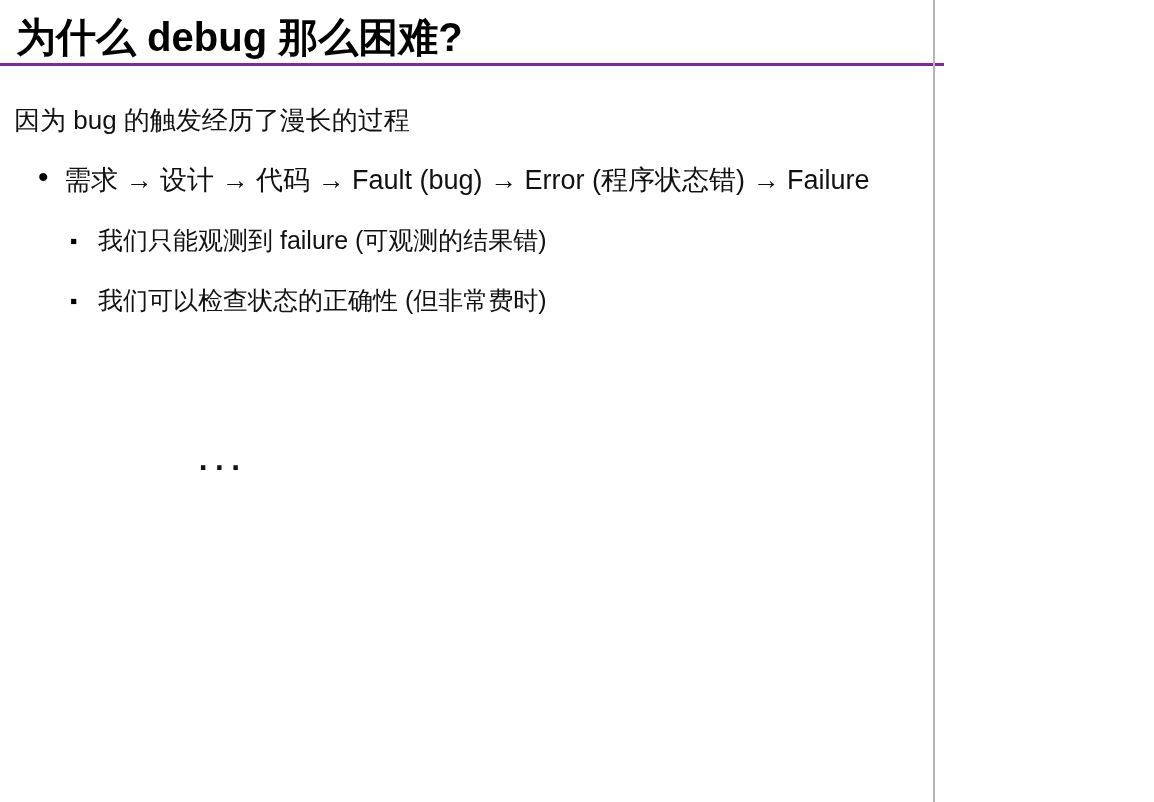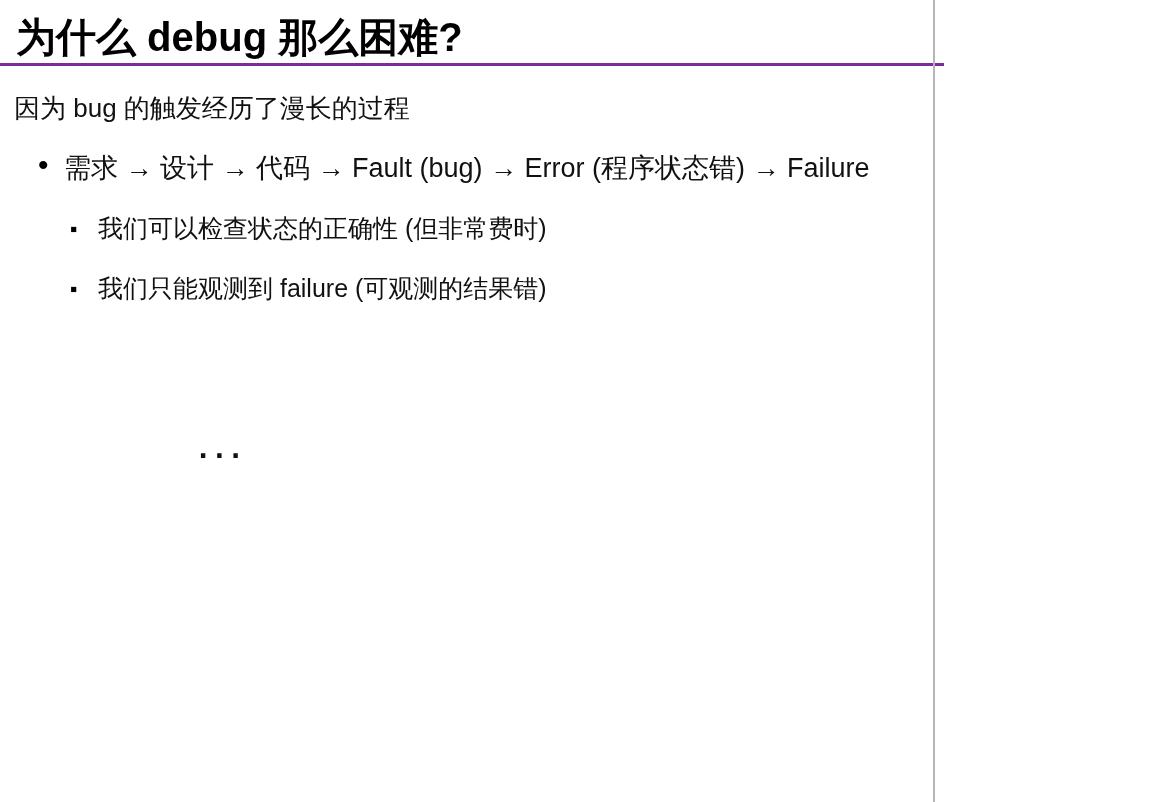--- a/index.html
+++ b/index.html
@@ -25,21 +25,21 @@
     left: 0; top: 63px;
     width: 1141px; height: 3px;
     background: #7d2a9e;
   }
   .right-edge {
     position: absolute;
     top: 0; right: 9px;
     width: 2.5px; height: 802px;
     background: #b5b5b5;
   }
-  .intro { margin-top: 16px; font-size: 26px; }
+  .intro { margin-top: 28px; font-size: 26px; }
 
   ul { list-style: none; }
   .li1 {
     position: relative;
     margin-top: 24px;
     font-size: 27px;
     padding-left: 50px;
     line-height: 36px;
   }
   .li1::before {
@@ -111,22 +111,22 @@
   <div class="title">为什么 debug 那么困难?</div>
   <div class="title-rule"></div>
   <div class="right-edge"></div>
 
   <div class="intro">因为 bug 的触发经历了漫长的过程</div>
 
   <ul>
     <li class="li1">
       <span>需求 → 设计 → 代码 → Fault (bug) → Error (程序状态错) → Failure</span>
       <ul class="l2">
+        <li class="li2"><span>我们只能观测到 failure (可观测的结果错)</span></li>
         <li class="li2"><span>我们可以检查状态的正确性 (但非常费时)</span></li>
-        <li class="li2"><span>我们只能观测到 failure (可观测的结果错)</span></li>
       </ul>
     </li>
   </ul>
 
   <div class="codewrap">
     <div class="codeline"><span>    ...</span></div>
   </div>
 
 </div>
 

